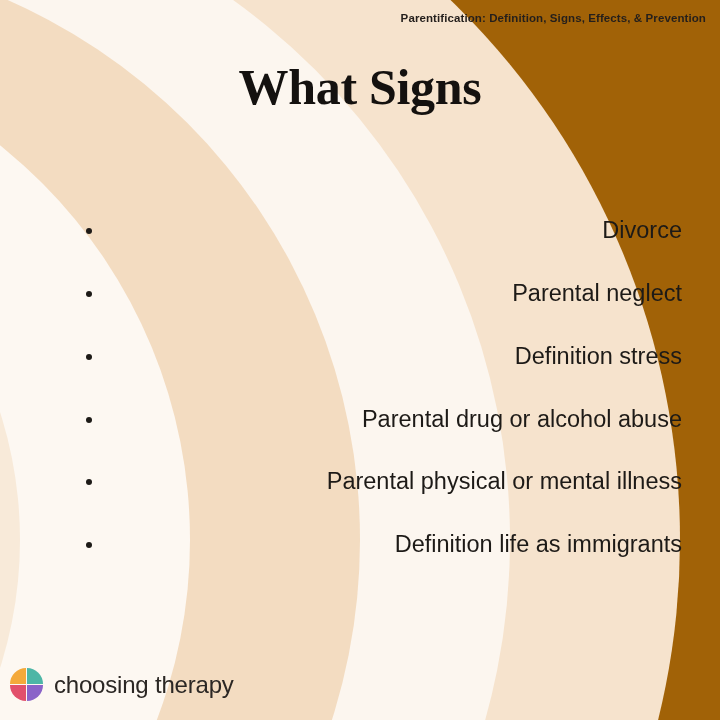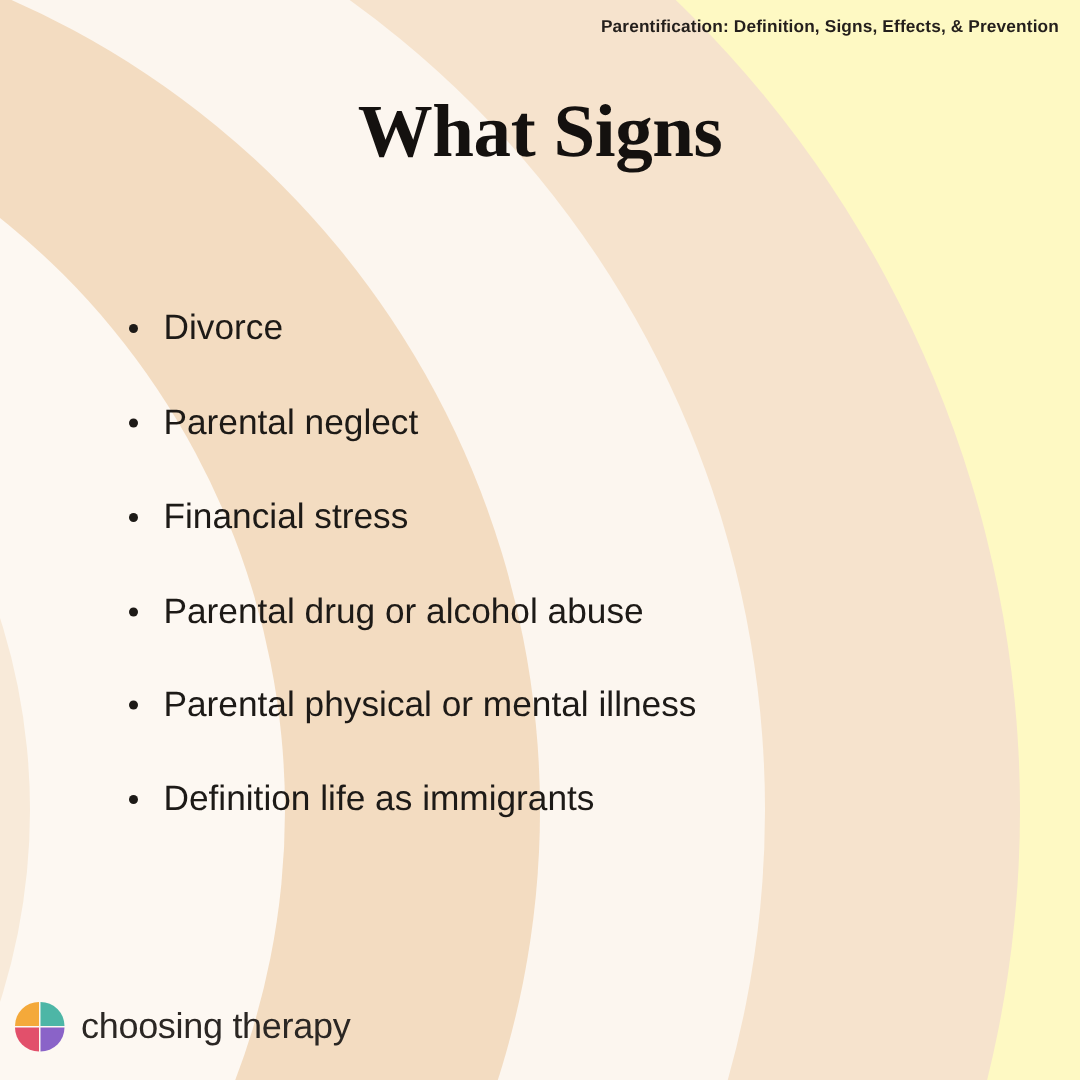--- a/index.html
+++ b/index.html
@@ -11,21 +11,21 @@
     height: 720px;
     overflow: hidden;
     font-family: "Liberation Sans", sans-serif;
     background: #fdf8f3;
   }
   .card {
     position: relative;
     width: 720px;
     height: 720px;
     overflow: hidden;
-    background: #fef9c3;
+    background: #a16207;
   }
   
   .arc {
     position: absolute;
     border-radius: 50%;
     pointer-events: none;
   }
   .arc-1 {
     width: 1500px;
     height: 1500px;
@@ -84,26 +84,27 @@
     text-align: center;
     font-family: "Liberation Serif", "DejaVu Serif", serif;
     font-weight: bold;
     font-size: 50px;
     line-height: 1.18;
     color: #14110f;
     letter-spacing: -0.3px;
   }
   .bullets {
     position: absolute;
-    top: 206px;
+    top: 218px;
     left: 82px;
     width: 600px;
     list-style: none;
     margin: 0;
     padding: 0;
+    text-align: right;
   }
   .bullet {
     position: relative;
     padding-left: 27px;
     margin-bottom: 37px;
     font-size: 23.5px;
     color: #1d1a17;
     line-height: 1.1;
   }
   .bullet .dot {
@@ -167,21 +168,21 @@
       <li class="bullet">
         <span class="dot"></span>
         <span>Divorce</span>
       </li>
       <li class="bullet">
         <span class="dot"></span>
         <span>Parental neglect</span>
       </li>
       <li class="bullet">
         <span class="dot"></span>
-        <span>Financial stress</span>
+        <span>Definition stress</span>
       </li>
       <li class="bullet">
         <span class="dot"></span>
         <span>Parental drug or alcohol abuse</span>
       </li>
       <li class="bullet">
         <span class="dot"></span>
         <span>Parental physical or mental illness</span>
       </li>
       <li class="bullet">

